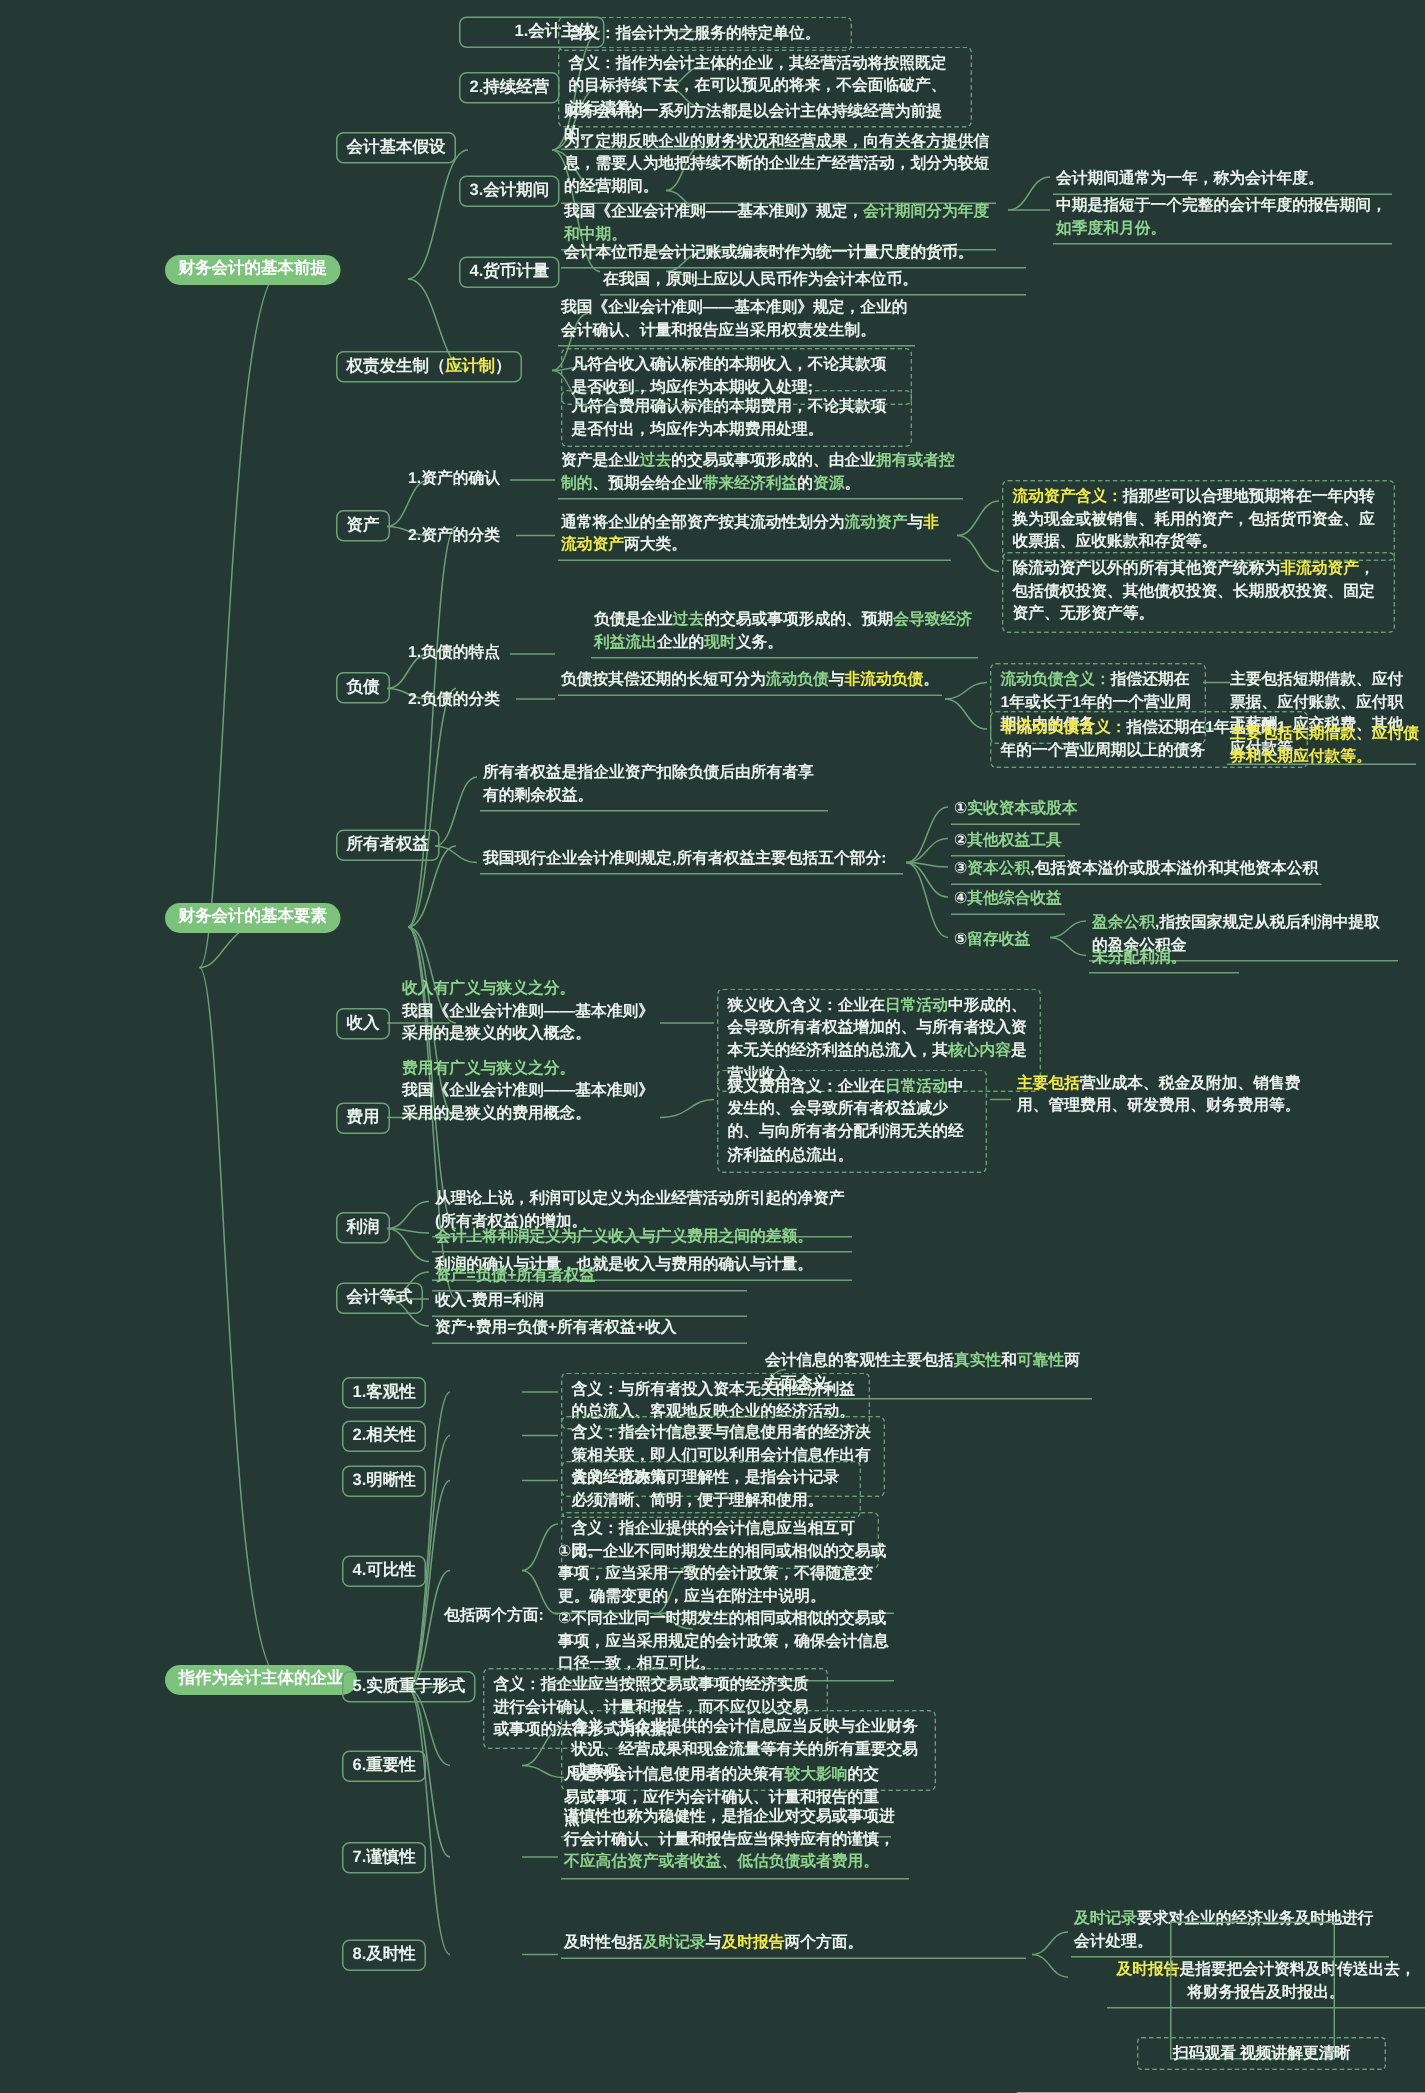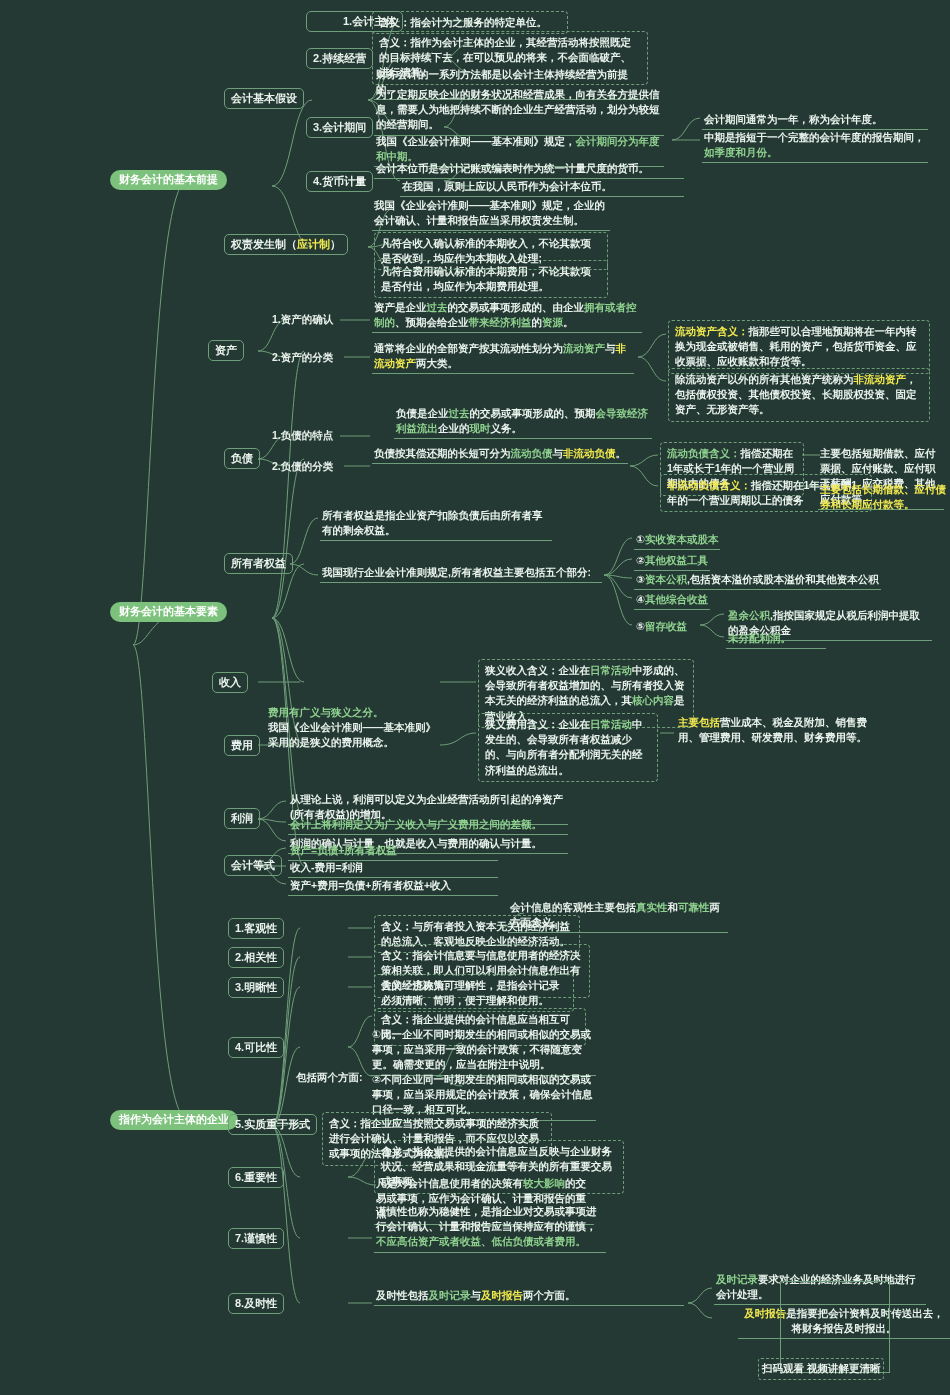--- a/index.html
+++ b/index.html
@@ -34,22 +34,22 @@
   
   .plain{
     color:#e9f2ec;font-size:10.5px;line-height:1.45;font-weight:bold;padding:2px 2px;
   }
   .uline{border-bottom:1px solid #6f9e7a;}
   .g{color:#8fd18f;}
   .y{color:#f2e94e;}
   .w{color:#e9f2ec;}
 
   .qr-box{border:1px solid #6f9e7a;width:110px;height:92px;}
-  .qr-cap{border:1px dashed #6f9e7a;border-radius:3px;padding:3px 3px;color:#e9f2ec;
-    font-size:10.5px;font-weight:bold;white-space:nowrap;}
+  .qr-cap{border:1px dashed #6f9e7a;border-radius:3px;padding:3px 23px;color:#e9f2ec;
+    font-size:10.5px;font-weight:bold;white-space:nowrap;font-family:Liberation Serif, serif;}
 </style>
 </head>
 <body>
 
 <div id="canvas">
   <svg id="links">
     <g fill="none" stroke="#6f9e7a" stroke-width="1">
 
       <path d="M133,645 C150,645 150,180 188,180"></path>
       <path d="M133,645 C150,645 150,612 188,612"></path>
@@ -179,21 +179,21 @@
   </div>
 
   <div class="node boxed" style="left:306px;top:171px;">4.货币计量</div>
   <div class="node plain uline" style="left:374px;top:159px;width:310px;">会计本位币是会计记账或编表时作为统一计量尺度的货币。</div>
   <div class="node plain uline" style="left:400px;top:177px;width:284px;">在我国，原则上应以人民币作为会计本位币。</div>
 
   <div class="node plain uline" style="left:372px;top:196px;width:238px;">我国《企业会计准则——基本准则》规定，企业的会计确认、计量和报告应当采用权责发生制。</div>
   <div class="node dash" style="left:374px;top:260px;width:234px;">凡符合费用确认标准的本期费用，不论其款项是否付出，均应作为本期费用处理。</div>
   <div class="node dash" style="left:374px;top:232px;width:234px;">凡符合收入确认标准的本期收入，不论其款项是否收到，均应作为本期收入处理;</div>
 
-  <div class="node boxed" style="left:208px;top:340px;">资产</div>
+  <div class="node boxed" style="left:224px;top:340px;">资产</div>
   <div class="node plain" style="left:270px;top:310px;">1.资产的确认</div>
   <div class="node plain uline rich" style="left:372px;top:298px;width:270px;"><span class="w">资产是企业</span><span class="g">过去</span><span class="w">的交易或事项形成的、由企业</span><span class="g">拥有或者控制的</span><span class="w">、预期会给企业</span><span class="g">带来经济利益</span><span class="w">的</span><span class="g">资源</span><span class="w">。</span></div>
   <div class="node plain" style="left:270px;top:348px;"><span>2.资产的分类</span></div>
   <div class="node plain uline rich" style="left:372px;top:339px;width:262px;"><span class="w">通常将企业的全部资产按其流动性划分为</span><span class="g">流动资产</span><span class="w">与</span><span class="y">非流动资产</span><span class="w">两大类。</span></div>
   <div class="node dash rich" style="left:668px;top:320px;width:262px;"><span class="y">流动资产含义：</span><span class="w">指那些可以合理地预期将在一年内转换为现金或被销售、耗用的资产，包括货币资金、应收票据、应收账款和存货等。</span></div>
   <div class="node dash rich" style="left:668px;top:368px;width:262px;"><span class="w">除流动资产以外的所有其他资产统称为</span><span class="y">非流动资产</span><span class="w">，包括债权投资、其他债权投资、长期股权投资、固定资产、无形资产等。</span></div>
 
   <div class="node boxed" style="left:224px;top:448px;">负债</div>
   <div class="node plain" style="left:270px;top:426px;">1.负债的特点</div>
   <div class="node plain uline rich" style="left:372px;top:404px;width:258px;margin-left:22px;"><span class="w">负债是企业</span><span class="g">过去</span><span class="w">的交易或事项形成的、预期</span><span class="g">会导致经济利益流出</span><span class="w">企业的</span><span class="g">现时</span><span class="w">义务。</span></div>
@@ -208,21 +208,25 @@
   <div class="node plain uline" style="left:320px;top:506px;width:232px;">所有者权益是指企业资产扣除负债后由所有者享有的剩余权益。</div>
   <div class="node plain uline" style="left:320px;top:563px;width:282px;">我国现行企业会计准则规定,所有者权益主要包括五个部分:</div>
   <div class="node plain uline rich" style="left:634px;top:530px;"><span class="w">①</span><span class="g">实收资本或股本</span></div>
   <div class="node plain uline rich" style="left:634px;top:551px;"><span class="w">②</span><span class="g">其他权益工具</span></div>
   <div class="node plain uline rich" style="left:634px;top:570px;"><span class="w">③</span><span class="g">资本公积</span><span class="w">,包括资本溢价或股本溢价和其他资本公积</span></div>
   <div class="node plain uline rich" style="left:634px;top:590px;"><span class="w">④</span><span class="g">其他综合收益</span></div>
   <div class="node plain rich" style="left:634px;top:617px;"><span class="w">⑤</span><span class="g">留存收益</span></div>
   <div class="node plain uline rich" style="left:726px;top:606px;width:206px;"><span class="g">盈余公积</span><span class="w">,指按国家规定从税后利润中提取的盈余公积金</span></div>
   <div class="node plain uline rich" style="left:726px;top:629px;width:100px;"><span class="g">未分配利润。</span></div>
 
-  <div class="node boxed" style="left:212px;top:672px;">收入</div>
+  <div class="node boxed" style="left:224px;top:672px;">收入</div>
+  <div class="node plain" style="left:266px;top:650px;width:176px;">
+    <span class="g">收入有广义与狭义之分。</span><br>
+    <span>我国《企业会计准则——基本准则》采用的是狭义的收入概念。</span>
+  </div>
   <div class="node dash rich" style="left:478px;top:659px;width:216px;"><span class="w">狭义收入含义：企业在</span><span class="g">日常活动</span><span class="w">中形成的、会导致所有者权益增加的、与所有者投入资本无关的经济利益的总流入，其</span><span class="g">核心内容</span><span class="w">是营业收入。</span></div>
 
   <div class="node boxed" style="left:224px;top:735px;">费用</div>
   <div class="node plain" style="left:266px;top:703px;width:176px;">
     <span class="g">费用有广义与狭义之分。</span><br>
     <span>我国《企业会计准则——基本准则》采用的是狭义的费用概念。</span>
   </div>
   <div class="node dash rich" style="left:478px;top:713px;width:180px;"><span class="w">狭义费用含义：企业在</span><span class="g">日常活动</span><span class="w">中发生的、会导致所有者权益减少的、与向所有者分配利润无关的经济利益的总流出。</span></div>
   <div class="node plain rich" style="left:676px;top:713px;width:206px;"><span class="y">主要包括</span><span class="w">营业成本、税金及附加、销售费用、管理费用、研发费用、财务费用等。</span></div>
 

